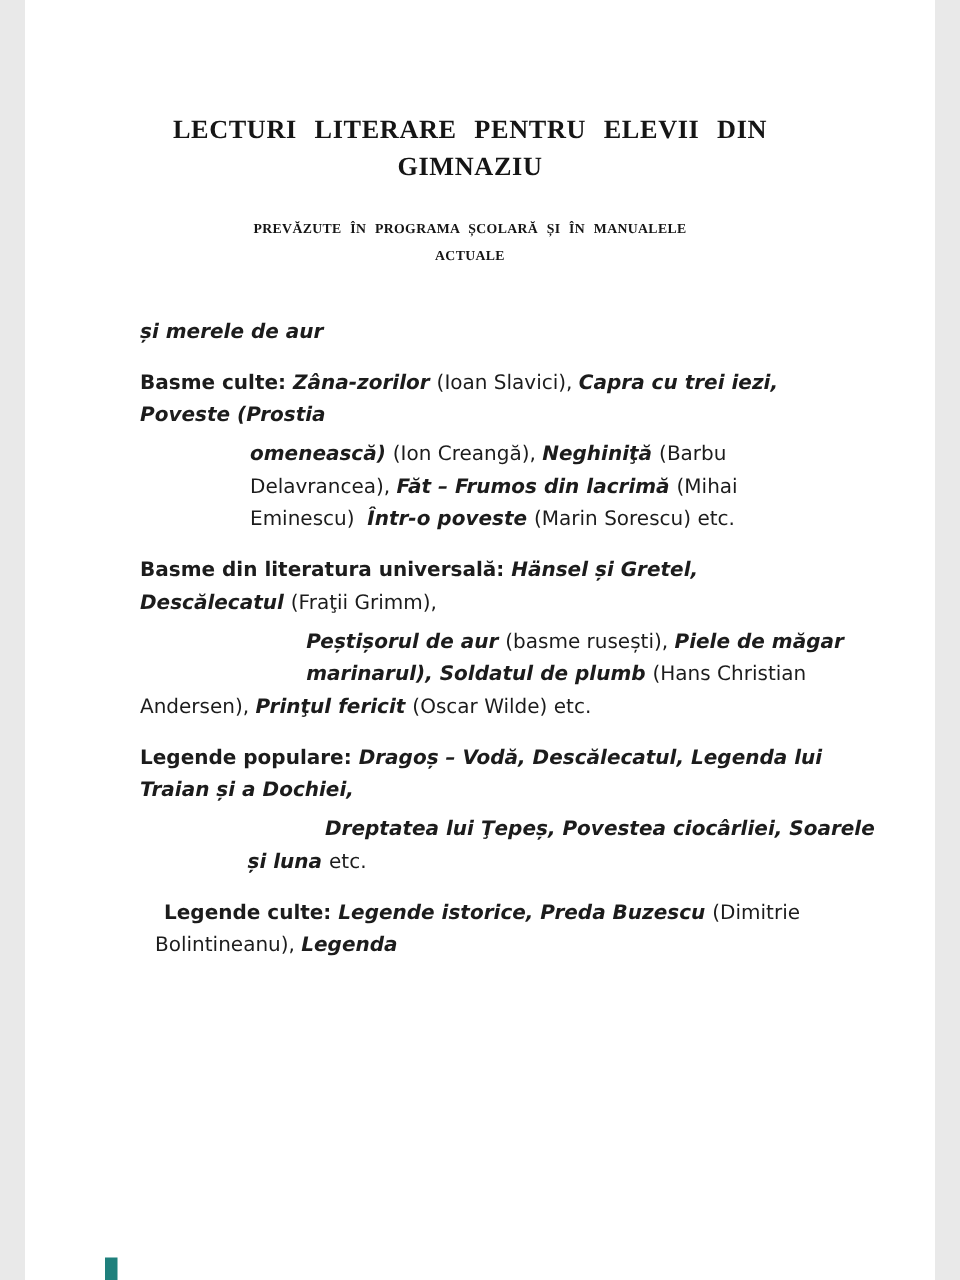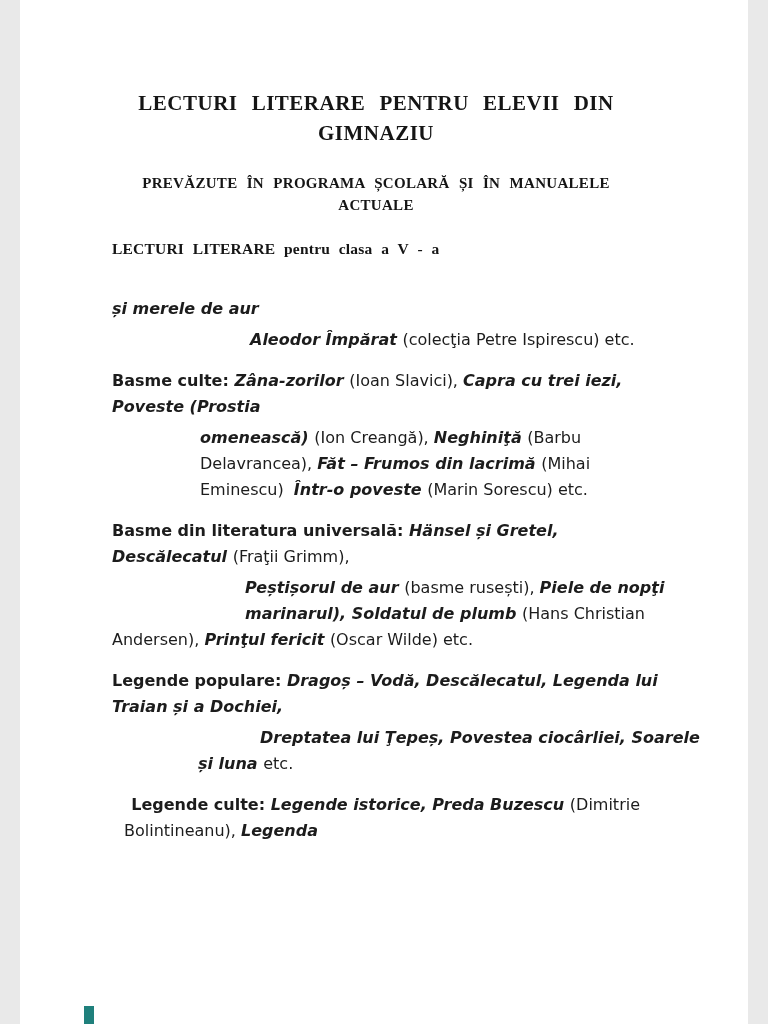--- a/index.html
+++ b/index.html
@@ -20,21 +20,21 @@
     font-size:21px;
     line-height:30px;
     word-spacing:0.4em;
     letter-spacing:0.5px;
     color:#151515;
     margin:0;
   }
   .doc-subtitle{
     font-family:"Liberation Serif", serif;
     font-weight:bold;
-    font-size:15px;
+    font-size:11px;
     line-height:22px;
     word-spacing:0.35em;
     letter-spacing:0.3px;
     color:#151515;
     margin:24px 0 0 0;
   }
   .section-heading{
     font-family:"Liberation Serif", serif;
     font-weight:bold;
     font-size:15.5px;
@@ -70,38 +70,36 @@
 <body>
 
 <div class="page">
 
   <div class="center-block">
     <h1 class="doc-title"><span>LECTURI LITERARE PENTRU ELEVII DIN</span><br><span>GIMNAZIU</span></h1>
 
     <h2 class="doc-subtitle center-block"><span>PREVĂZUTE ÎN PROGRAMA ȘCOLARĂ ȘI ÎN MANUALELE</span><br><span>ACTUALE</span></h2>
   </div>
 
-  <h3 class="section-heading">LECTURI LITERARE pentru clasa a V - a</h3>
 
   <div class="doc-body" id="body-content">
       <div class="para">
         <div class="line" style="margin-left: 0px;"><span class="seg-title">și merele de aur</span></div>
-        <div class="line gap" style="margin-left: 138px;"><span class="seg-title">Aleodor Împărat </span><span class="seg-plain">(colecţia Petre Ispirescu) etc.</span></div>
       </div>
       <div class="para">
         <div class="line" style="margin-left: 0px;"><span class="seg-label">Basme culte: </span><span class="seg-title">Zâna-zorilor </span><span class="seg-plain">(Ioan Slavici), </span><span class="seg-title">Capra cu trei iezi,</span></div>
         <div class="line" style="margin-left: 0px;"><span class="seg-title">Poveste (Prostia</span></div>
         <div class="line gap" style="margin-left: 88px;"><span class="seg-title">omenească) </span><span class="seg-plain">(Ion Creangă), </span><span class="seg-title">Neghiniţă </span><span class="seg-plain">(Barbu</span></div>
         <div class="line" style="margin-left: 88px;"><span class="seg-plain">Delavrancea), </span><span class="seg-title">Făt – Frumos din lacrimă </span><span class="seg-plain">(Mihai</span></div>
         <div class="line" style="margin-left: 88px;"><span class="seg-plain">Eminescu)  </span><span class="seg-title">Într-o poveste </span><span class="seg-plain">(Marin Sorescu) etc.</span></div>
       </div>
       <div class="para">
         <div class="line" style="margin-left: 0px;"><span class="seg-label">Basme din literatura universală: </span><span class="seg-title">Hänsel și Gretel,</span></div>
         <div class="line" style="margin-left: 0px;"><span class="seg-title">Descălecatul </span><span class="seg-plain">(Fraţii Grimm),</span></div>
-        <div class="line gap" style="margin-left: 133px;"><span class="seg-title">Peștișorul de aur </span><span class="seg-plain">(basme rusești), </span><span class="seg-title">Piele de nopţi</span></div>
+        <div class="line gap" style="margin-left: 133px;"><span class="seg-title">Peștișorul de aur </span><span class="seg-plain">(basme rusești), </span><span class="seg-title">Piele de măgar</span></div>
         <div class="line" style="margin-left: 133px;"><span class="seg-title">marinarul), Soldatul de plumb </span><span class="seg-plain">(Hans Christian</span></div>
         <div class="line" style=""><span class="seg-plain">Andersen), </span><span class="seg-title">Prinţul fericit </span><span class="seg-plain">(Oscar Wilde) etc.</span></div>
       </div>
       <div class="para">
         <div class="line" style="margin-left: 0px;"><span class="seg-label">Legende populare: </span><span class="seg-title">Dragoș – Vodă, Descălecatul, Legenda lui</span></div>
         <div class="line" style="margin-left: 0px;"><span class="seg-title">Traian și a Dochiei,</span></div>
         <div class="line gap" style="margin-left: 148px;"><span class="seg-title">Dreptatea lui Ţepeș, Povestea ciocârliei, Soarele</span></div>
         <div class="line" style="margin-left: 86px;"><span class="seg-title">și luna </span><span class="seg-plain">etc.</span></div>
       </div>
       <div class="para">

